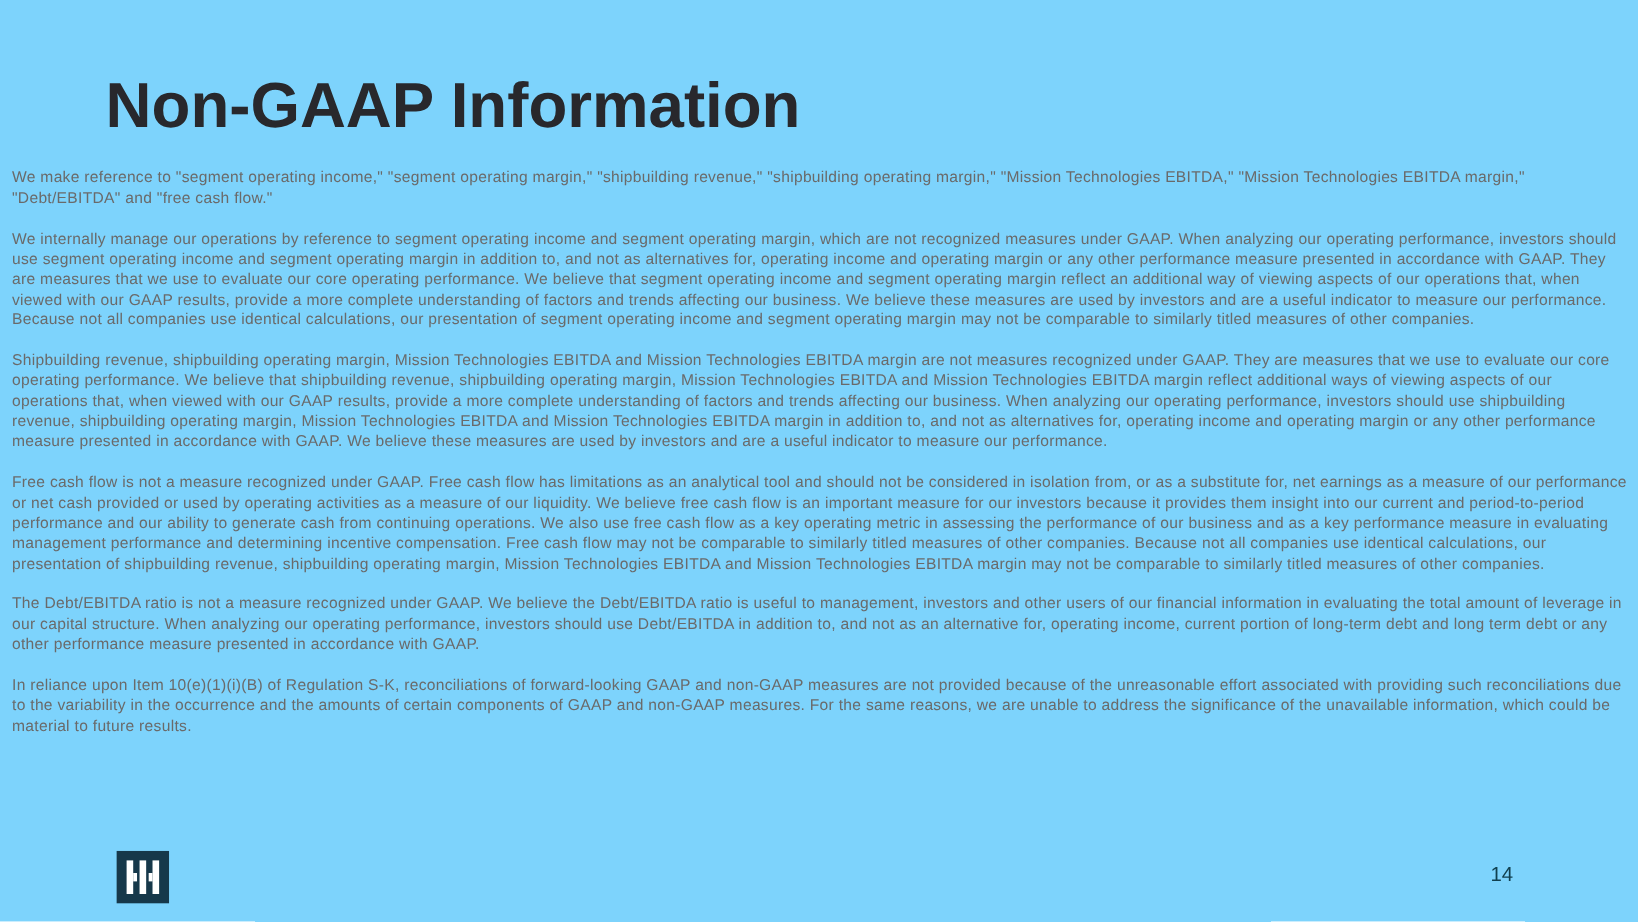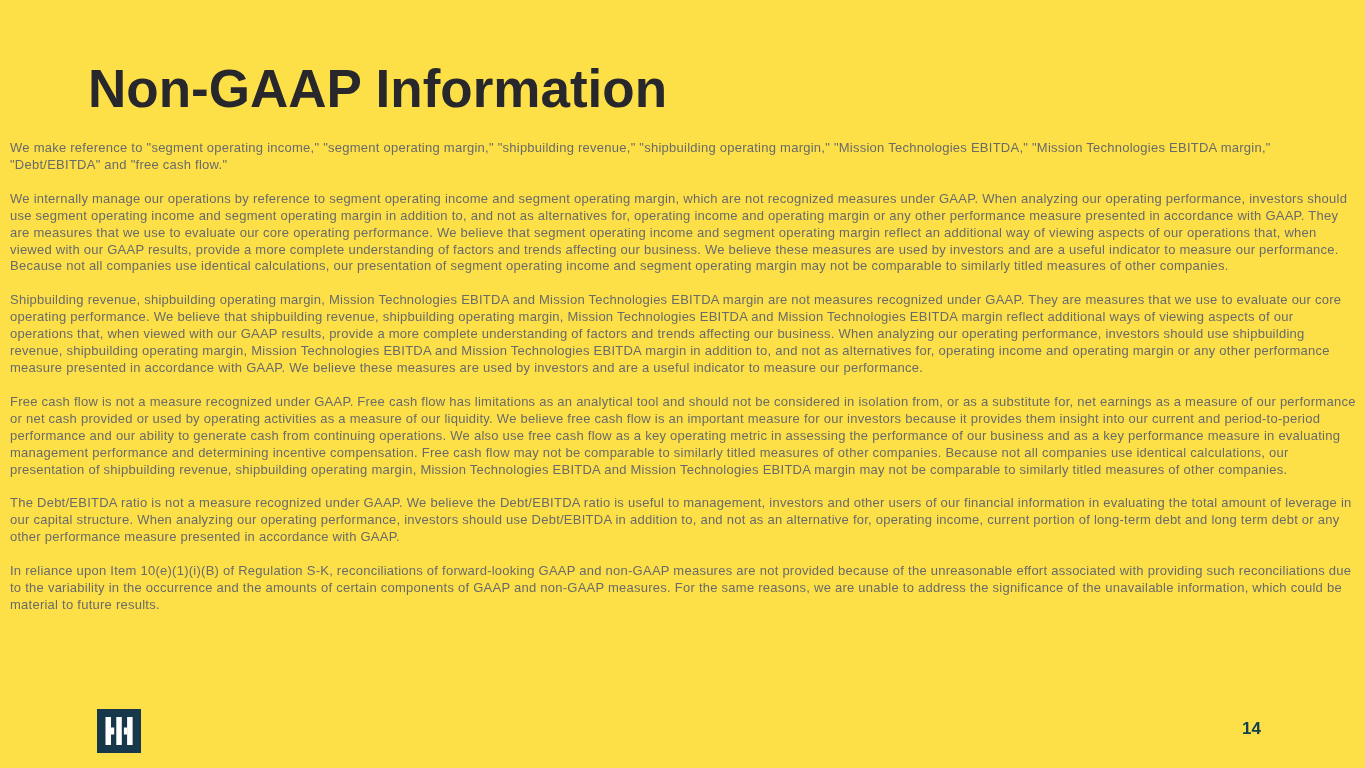--- a/index.html
+++ b/index.html
@@ -5,21 +5,21 @@
   html, body {
     margin: 0;
     padding: 0;
     background: #ffffff;
     font-family: "Liberation Sans", sans-serif;
   }
   .slide {
     position: relative;
     width: 1365px;
     height: 768px;
-    background: #fde047;
+    background: #7dd3fc;
     overflow: hidden;
   }
   .slide-title {
     position: absolute;
     left: 88px;
     top: 22px;
     font-size: 53px;
     font-weight: 700;
     letter-spacing: 0px;
     color: #28282c;
@@ -45,21 +45,21 @@
     top: 709px;
     width: 44px;
     height: 44px;
     display: block;
   }
   .page-number {
     position: absolute;
     right: 104px;
     top: 719px;
     font-size: 17px;
-    font-weight: 700;
+    font-weight: 400;
     color: #11404f;
   }
 </style>
 </head>
 <body>
 
 <div class="slide">
 
   <h1 class="slide-title">Non-GAAP Information</h1>
 

